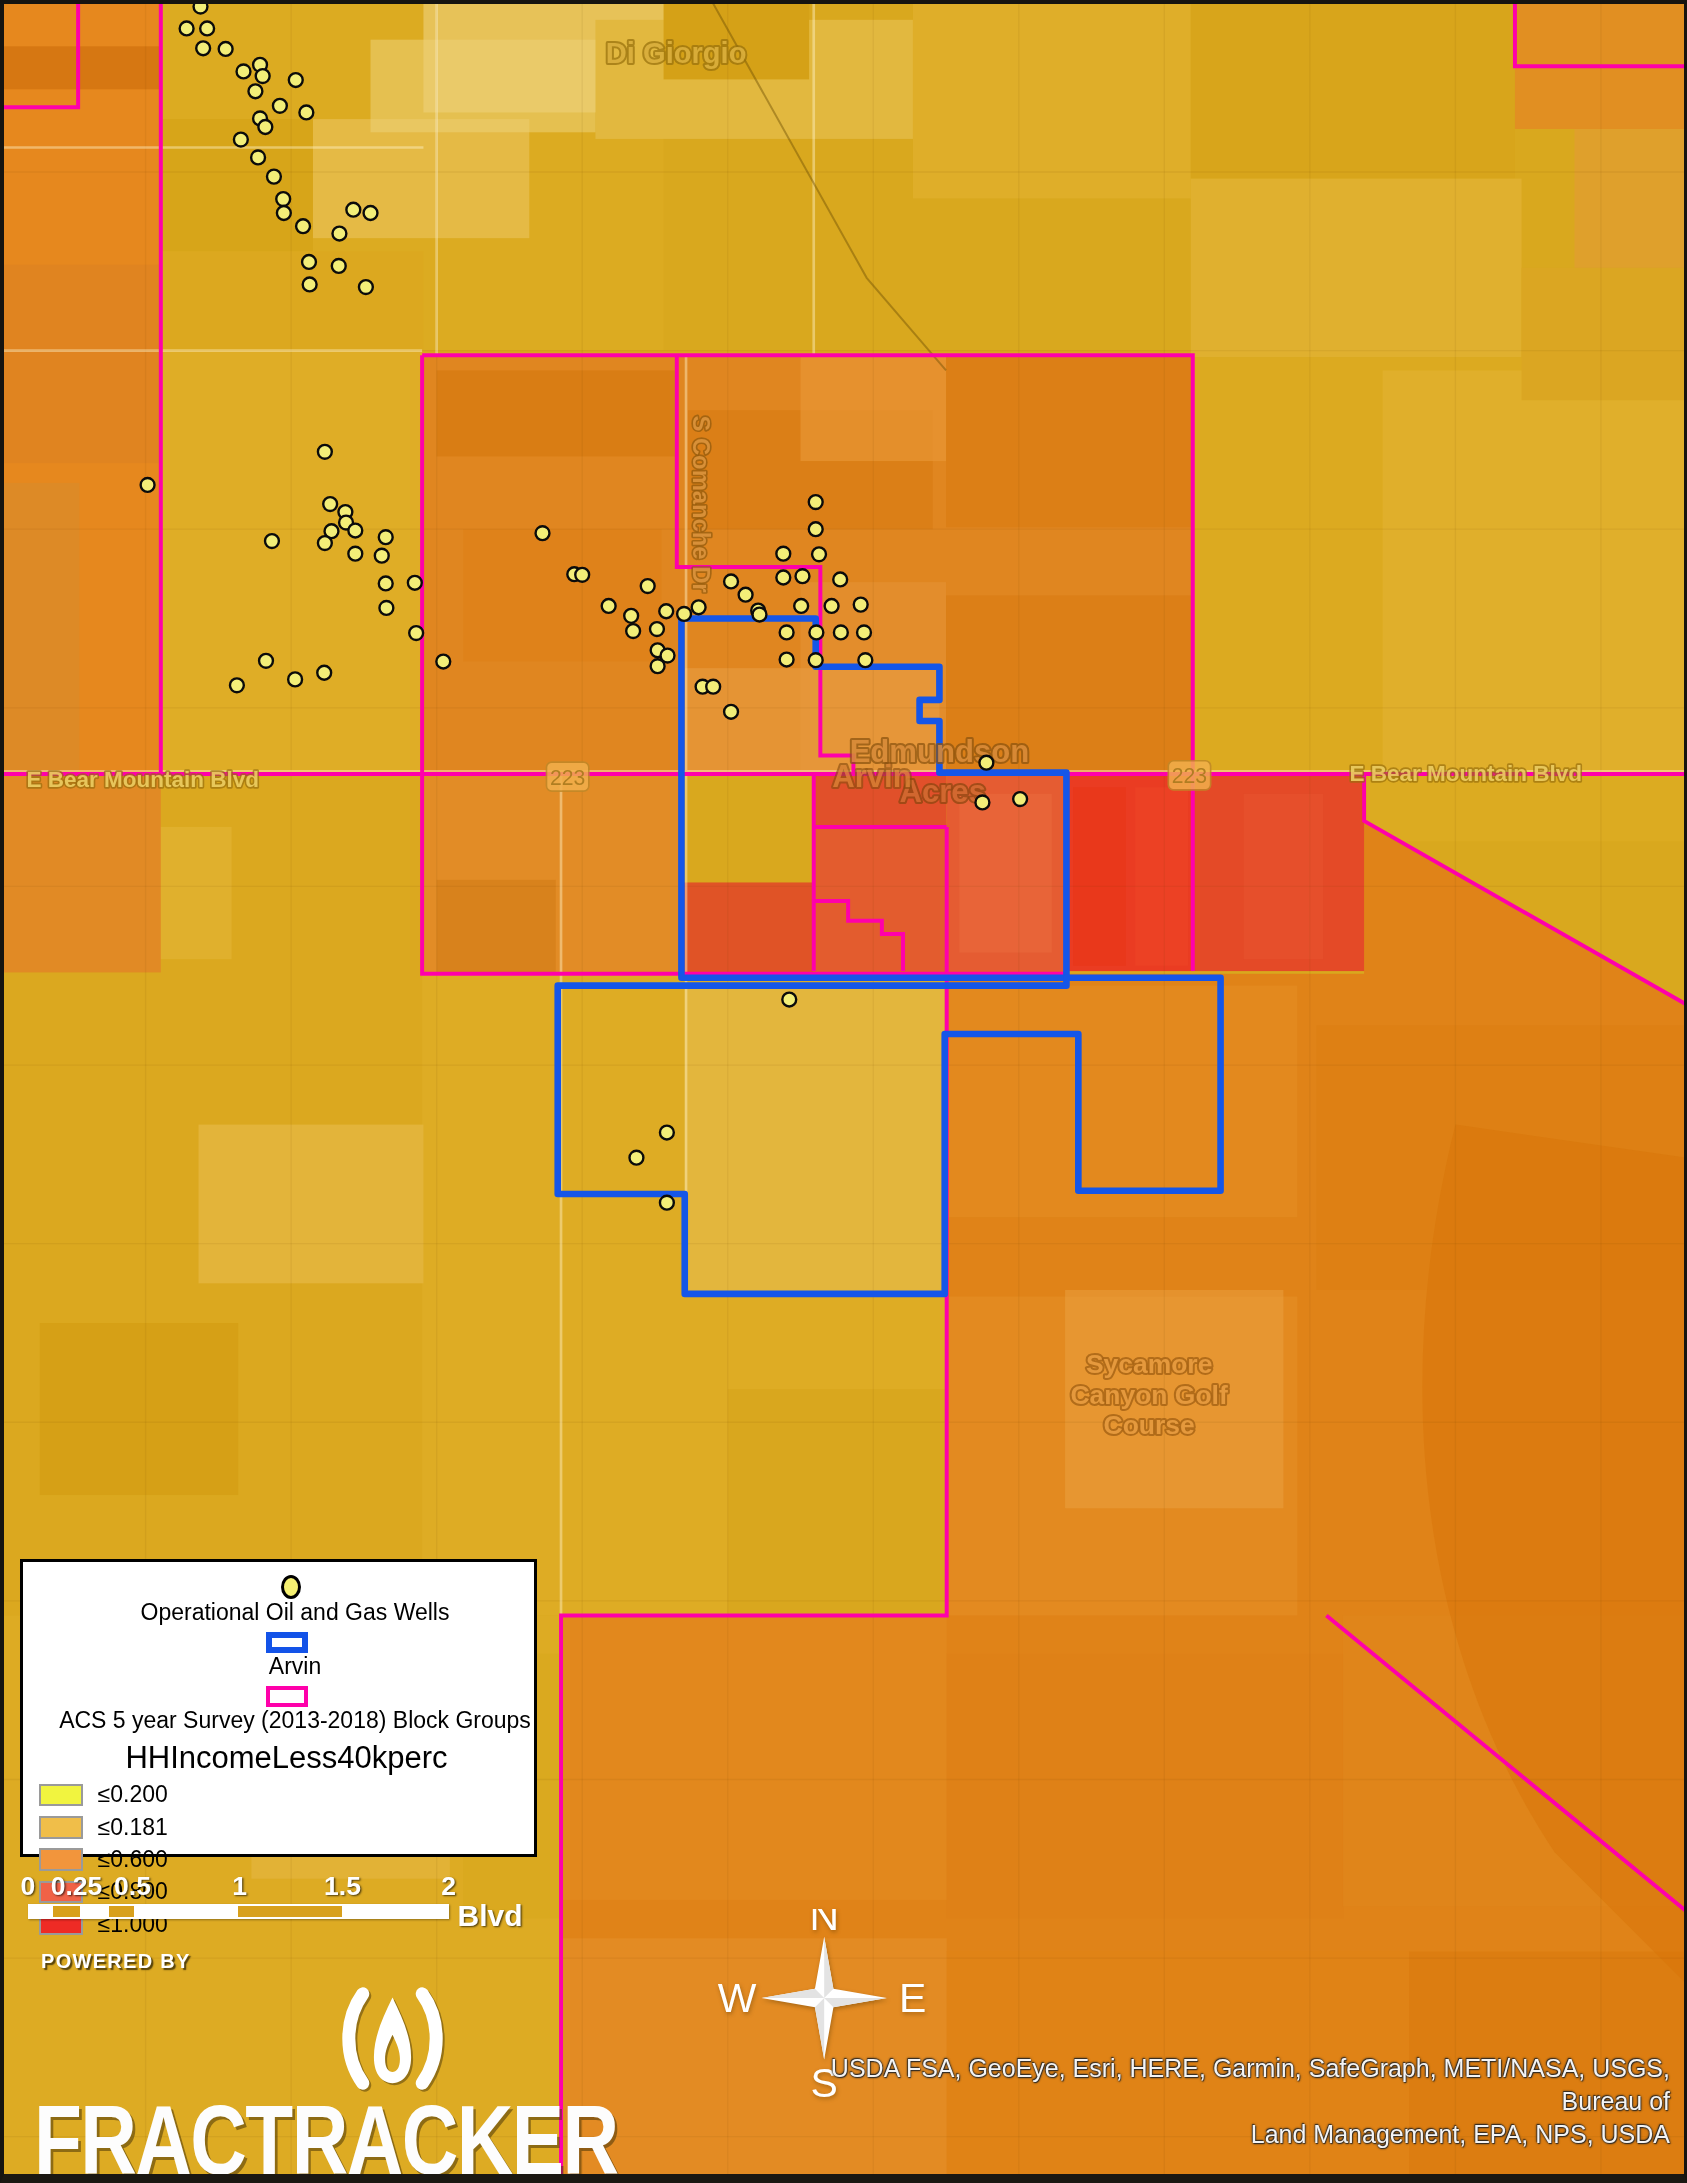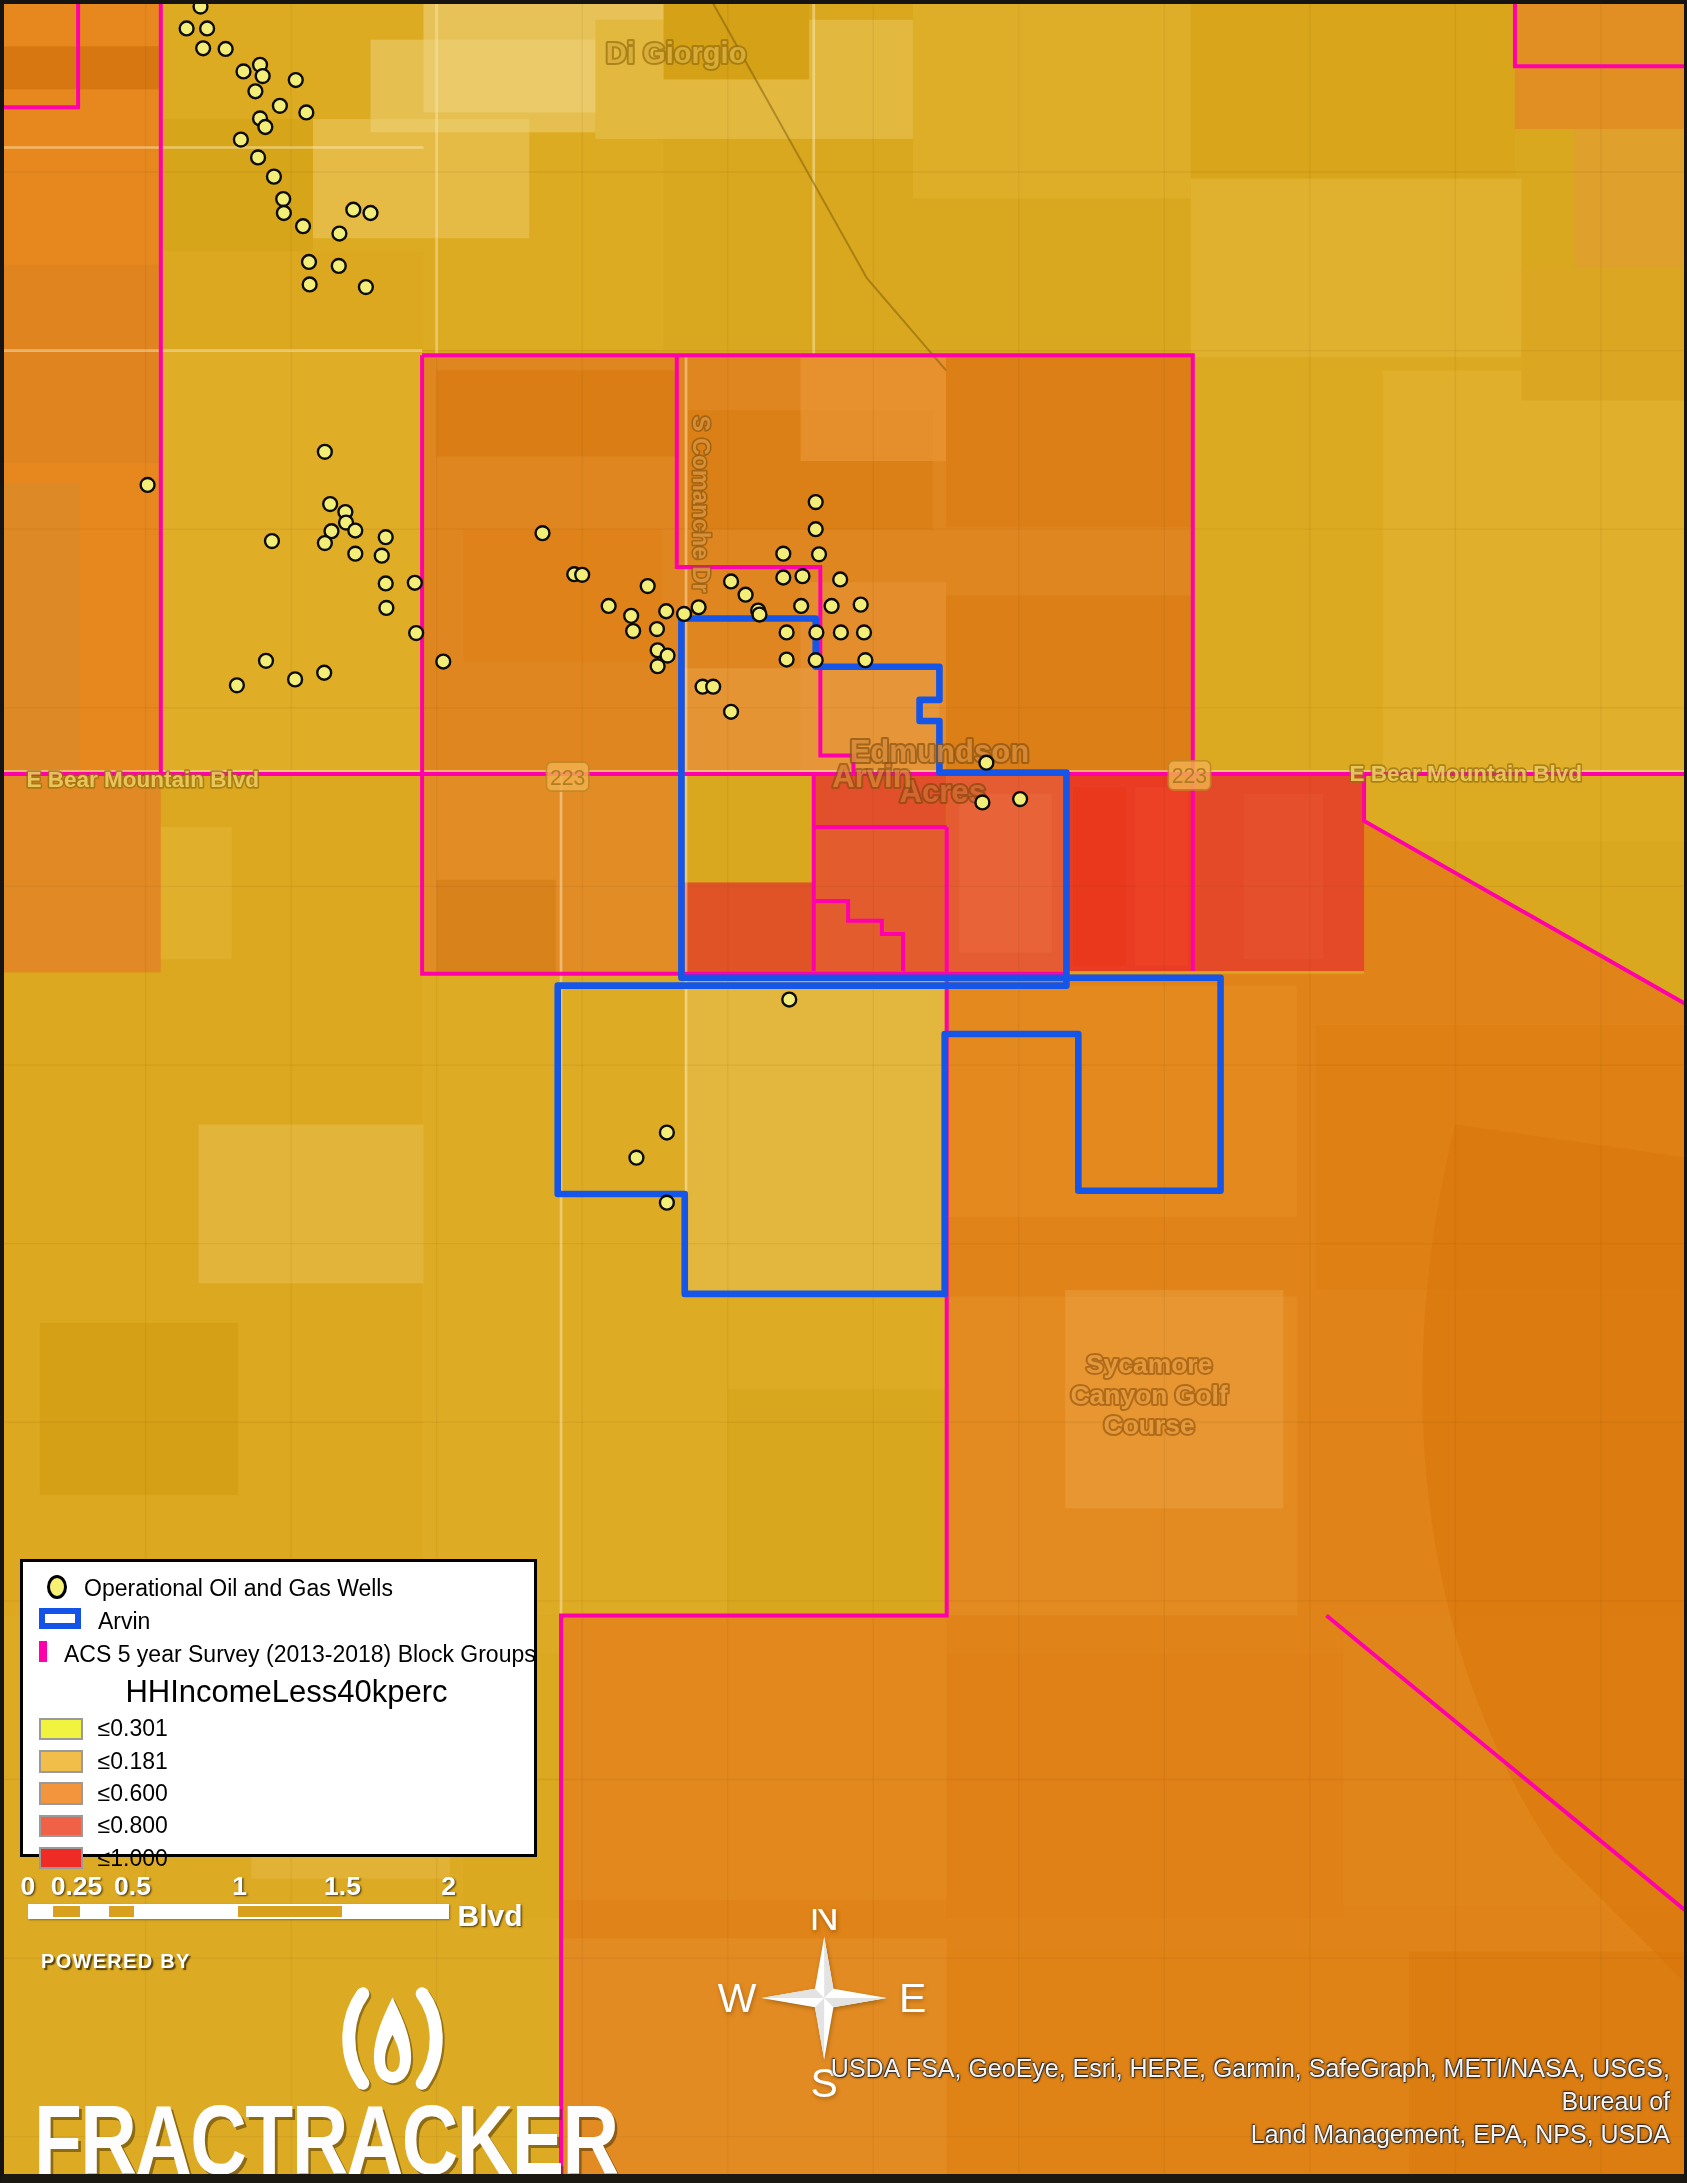--- a/index.html
+++ b/index.html
@@ -6,21 +6,21 @@
   .page{position:relative;width:1687px;height:2183px;overflow:hidden;
         background:#D9A81E;font-family:"Liberation Sans",sans-serif;}
   .frame{position:absolute;inset:0;z-index:60;pointer-events:none;
          border-left:4px solid #161410;border-top:4px solid #161410;border-right:3.3px solid #161410;
          border-bottom:9.3px solid #1b1812;}
   svg text{font-family:"Liberation Sans",sans-serif;}
 
   
   .legend{position:absolute;left:20px;top:1559px;width:517px;height:298px;background:#fff;
           border:3.3px solid #000;box-sizing:border-box;z-index:40;padding:6.6px 0 0 16px;}
-  .leg-row{display:flex;margin:6px 0;}
+  .leg-row{display:flex;align-items:center;margin:6px 0;flex-direction:column;}
   .leg-row .txt{font-size:23px;color:#000;margin-left:17px;white-space:nowrap;}
   .marker-well{width:20px;height:24px;border:3.3px solid #000;border-radius:50%;
                background:#F6F172;margin-left:8px;box-sizing:border-box;}
   .marker-arvin{width:42px;height:21px;border:6.6px solid #1353E8;background:#fff;box-sizing:border-box;}
   .marker-bg{width:42px;height:21px;border:4.6px solid #FF00AA;background:#fff;box-sizing:border-box;}
   .leg-header{font-size:28.4px;color:#000;margin:10.6px 0 2.6px -1.3px;}
   .leg-field{font-size:31px;color:#000;margin:6.6px 0 5.3px 0;text-align:center;}
   .class-row{display:flex;align-items:center;margin:5.3px 0;}
   .class-swatch{width:44px;height:22.5px;border:2px solid #9a9a9a;box-sizing:border-box;}
   .class-row .txt{font-size:23px;color:#000;margin-left:14.6px;}
@@ -305,21 +305,21 @@
       <span class="txt">Arvin</span>
     </div>
     <div class="leg-row">
       <span class="marker-bg"></span>
       <span class="txt">ACS 5 year Survey (2013-2018) Block Groups</span>
     </div>
     <div class="leg-field">HHIncomeLess40kperc</div>
 
     <div class="class-row">
       <span class="class-swatch" style="background-color: rgb(241, 244, 63);"></span>
-      <span class="txt">≤0.301</span>
+      <span class="txt">≤0.200</span>
     </div>
     <div class="class-row">
       <span class="class-swatch" style="background-color: rgb(240, 190, 73);"></span>
       <span class="txt">≤0.181</span>
     </div>
     <div class="class-row">
       <span class="class-swatch" style="background-color: rgb(242, 149, 60);"></span>
       <span class="txt">≤0.600</span>
     </div>
     <div class="class-row">

